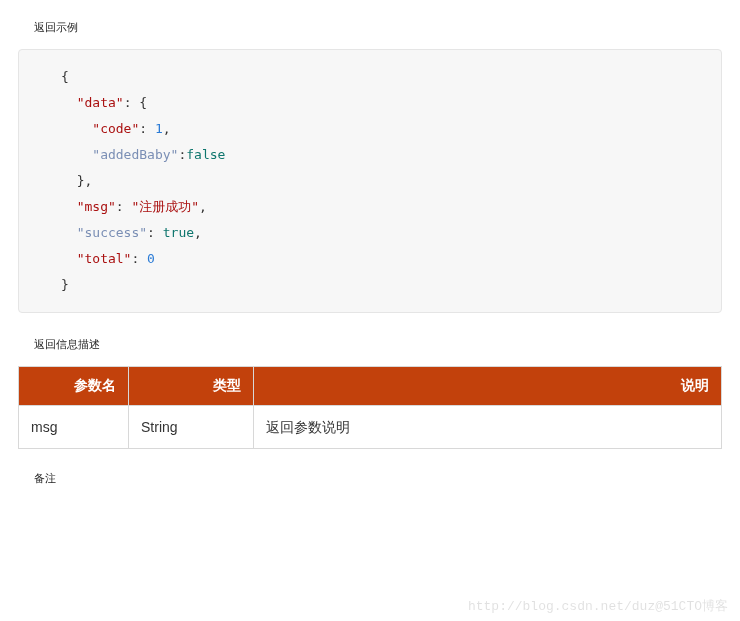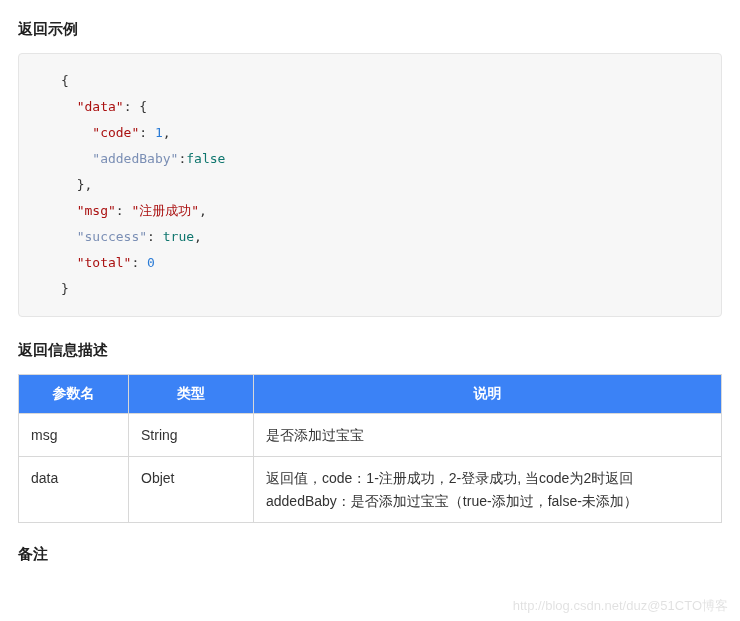--- a/index.html
+++ b/index.html
@@ -5,23 +5,23 @@
   * { box-sizing: border-box; margin: 0; padding: 0; }
   body {
     font-family: "Microsoft YaHei", "PingFang SC", Arial, sans-serif;
     font-size: 14px;
     color: #333;
     padding: 12px 18px;
     background: #fff;
     width: 740px;
   }
   h3.section-title {
-    font-size: 15px;
-    font-weight: bold;
-    margin: 8px 0 14px 0;
+    font-size: 11px;
+    font-weight: normal;
+    margin: 8px 0 14px 16px;
     color: #222;
   }
   .code-block {
     background: #f7f7f7;
     border: 1px solid #e5e5e5;
     border-radius: 4px;
     padding: 14px 18px 14px 42px;
     font-family: Consolas, Monaco, monospace;
     font-size: 13px;
     line-height: 2.0;
@@ -34,23 +34,23 @@
   .tk-key2 { color: #7b8fb5; }
   .tk-num  { color: #2a7bd6; }
   .tk-bool { color: #0f766e; }
   .tk-str  { color: #a11; }
   table.param-table {
     width: 100%;
     border-collapse: collapse;
     margin-bottom: 22px;
   }
   table.param-table th {
-    background: #3b82f6;
+    background: #c2410c;
     color: #fff;
-    text-align: center;
+    text-align: right;
     font-weight: bold;
     padding: 10px 12px;
     border: 1px solid #d8d8d8;
     font-size: 14px;
     margin-top: 41px;
   }
   table.param-table td {
     border: 1px solid #d8d8d8;
     padding: 10px 12px;
     vertical-align: top;
@@ -58,21 +58,21 @@
     line-height: 1.6;
   }
   .col-name { width: 110px; }
   .col-type { width: 125px; }
   .watermark {
     position: fixed;
     right: 12px;
     bottom: 6px;
     font-size: 13px;
     color: rgba(0,0,0,0.12);
-    font-family: Liberation Sans, sans-serif;
+    font-family: Liberation Mono, monospace;
     pointer-events: none;
   }
 </style>
 </head>
 <body>
 
 <h3 class="section-title">返回示例</h3>
 
 <div class="code-block"><span class="tk-punc">{</span>
   <span class="tk-key">"data"</span><span class="tk-punc">: {</span>
@@ -91,25 +91,20 @@
     <tr>
       <th class="col-name">参数名</th>
       <th class="col-type">类型</th>
       <th>说明</th>
     </tr>
   </thead>
   <tbody>
     <tr>
       <td>msg</td>
       <td>String</td>
-      <td>是否添加过宝宝</td>
-    </tr>
-    <tr>
-      <td>data</td>
-      <td>Objet</td>
-      <td>返回值，code：1-注册成功，2-登录成功, 当code为2时返回addedBaby：是否添加过宝宝（true-添加过，false-未添加）</td>
+      <td>返回参数说明</td>
     </tr>
   </tbody>
 </table>
 
 <h3 class="section-title">备注</h3>
 
 <div class="watermark">http://blog.csdn.net/duz@51CTO博客</div>
 
 </body></html>

